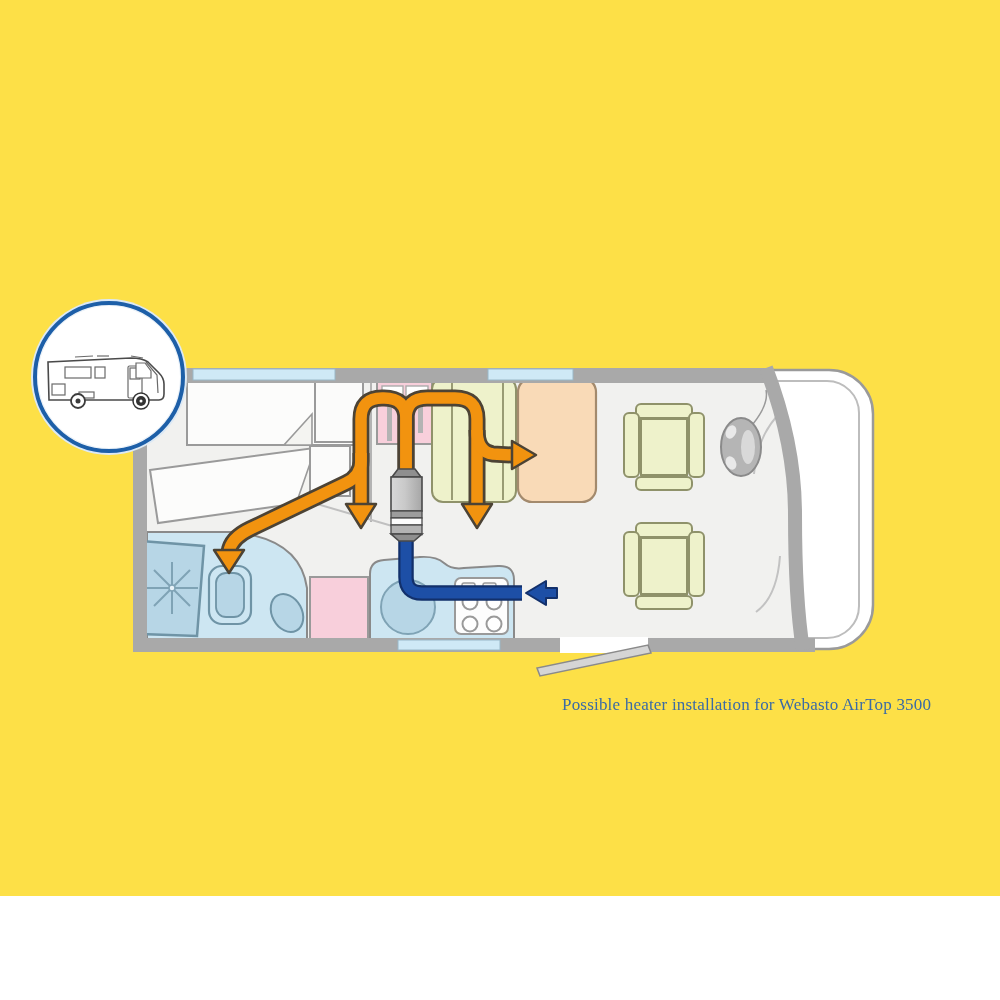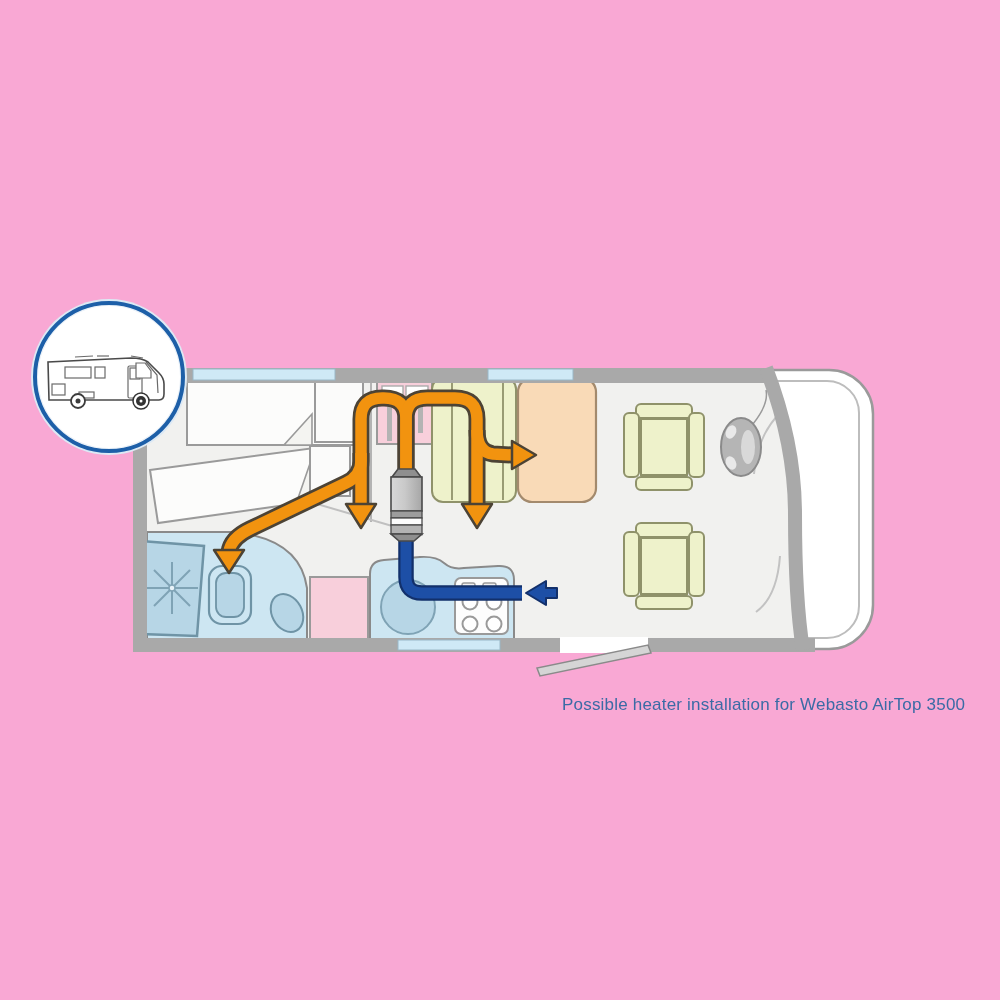--- a/index.html
+++ b/index.html
@@ -1,17 +1,17 @@
 <!DOCTYPE html>
 <html><head>
 <meta charset="utf-8">
 <style>
   html,body{margin:0;padding:0;background:#fff;}
-  #stage{position:relative;width:1000px;height:1000px;background:#f9a8d4;overflow:hidden;
-         font-family:Liberation Sans, sans-serif;}
+  #stage{position:relative;width:1000px;height:896px;background:#fde047;overflow:hidden;
+         font-family:Liberation Serif, serif;}
   #plan-svg{position:absolute;left:125px;top:355px;}
   #inset{position:absolute;left:33px;top:301px;width:152px;height:152px;box-sizing:border-box;
          background:#fff;border:4px solid #1d5fa8;border-radius:50%;
          box-shadow:0 0 0 2px #dce9f5, inset 0 0 0 1px #e8f0f8;}
   #inset svg{position:absolute;left:0;top:0;}
   #caption{position:absolute;left:562px;top:695px;width:430px;color:#3b6ba5;
            font-size:17px;letter-spacing:.2px;white-space:nowrap;}
 </style>
 </head>
 <body>

